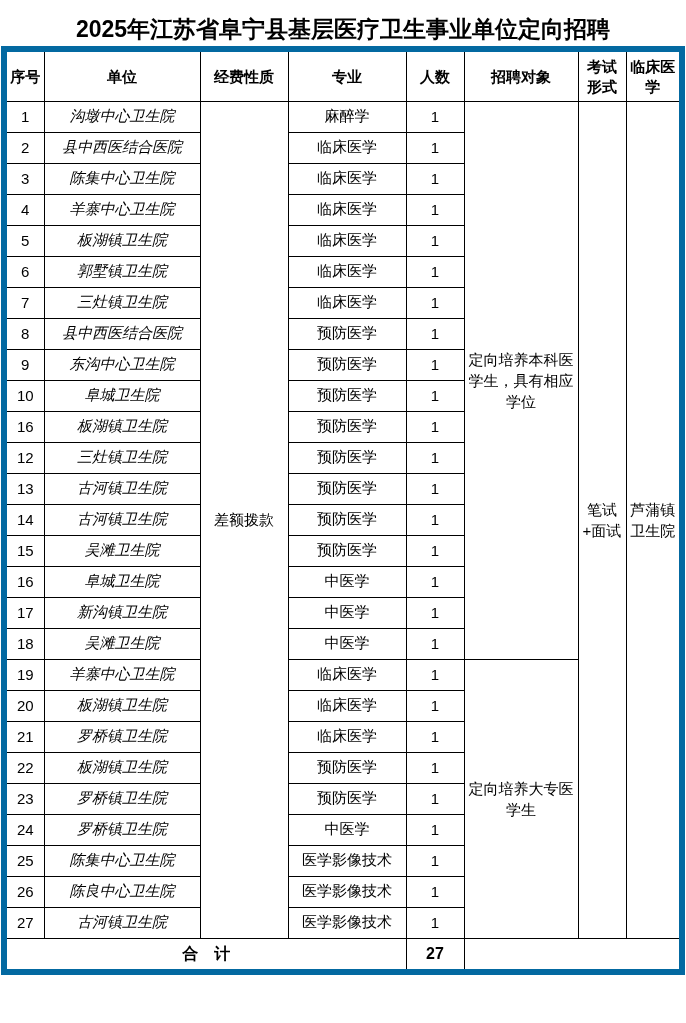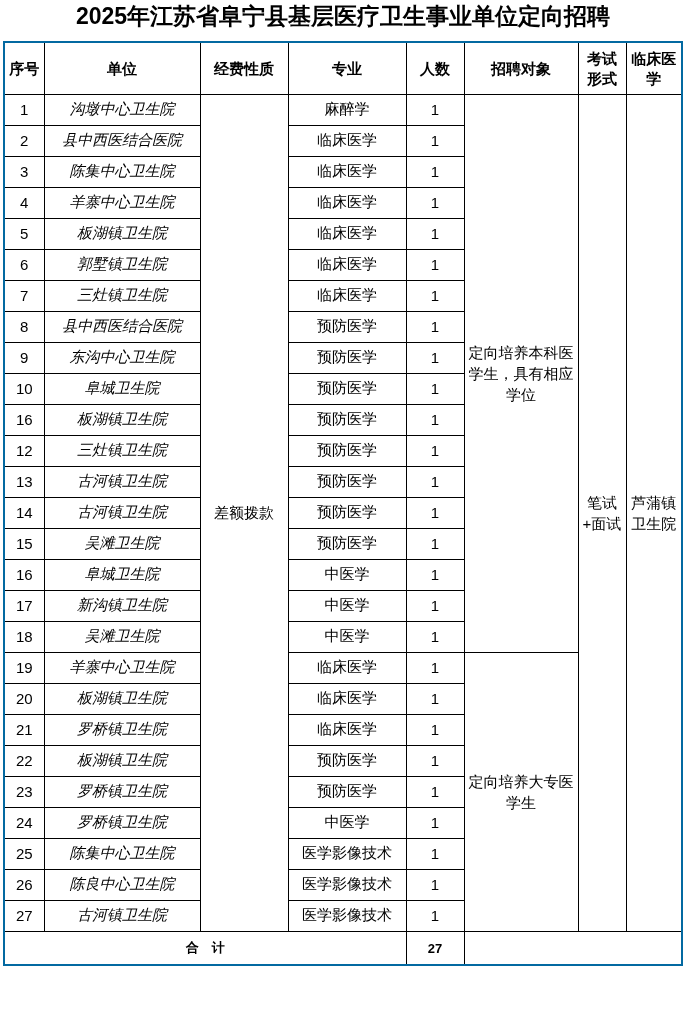--- a/index.html
+++ b/index.html
@@ -10,32 +10,33 @@
     font-family: "Liberation Sans", "DejaVu Sans", sans-serif;
     color: #000000;
   }
   .page {
     width: 686px;
     height: 1023px;
     background: #ffffff;
     overflow: hidden;
   }
   .title {
+    padding-top: 13px;
     text-align: center;
     font-weight: bold;
     font-size: 23px;
     line-height: 1.45;
     color: #000000;
   }
   table.plan {
     border-collapse: collapse;
     table-layout: fixed;
     width: 678px;
-    margin: 8px auto 0 auto;
-    border: 2px solid #0369a1;
+    margin: 0 auto 0 auto;
+    border: 6px solid #0369a1;
   }
   table.plan th, table.plan td {
     border: 1px solid #000000;
     font-size: 15px;
     padding: 1px 3px;
     text-align: center;
     vertical-align: middle;
     overflow: hidden;
     word-break: break-all;
   }
@@ -43,21 +44,21 @@
     font-weight: bold;
     height: 52px;
     line-height: 1.3;
   }
   table.plan td { height: 31px; font-weight: normal; }
   td.unit-cell { text-align: left; padding-left: 5px; font-style: italic; }
   td.merged-cell { line-height: 1.4; }
   tr.total-row td {
     height: 34px;
     font-weight: bold;
-    font-size: 13px;
+    font-size: 16px;
   }
   td.total-label { letter-spacing: 0; }
 </style>
 </head>
 <body>
 
 <div class="page">
   <div class="title">
     <div>2025年江苏省阜宁县基层医疗卫生事业单位定向招聘</div>
   </div>

